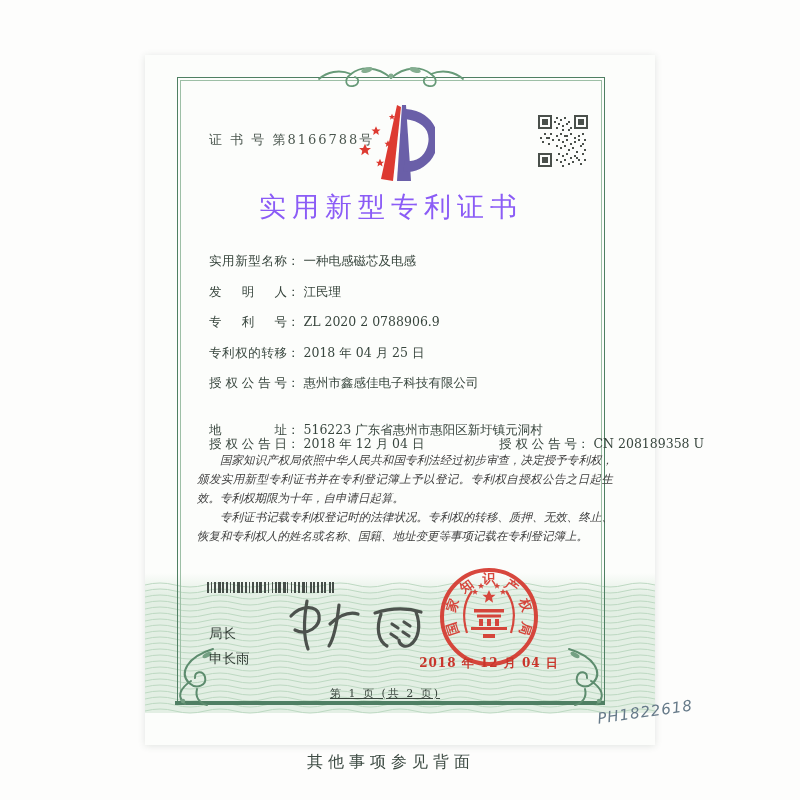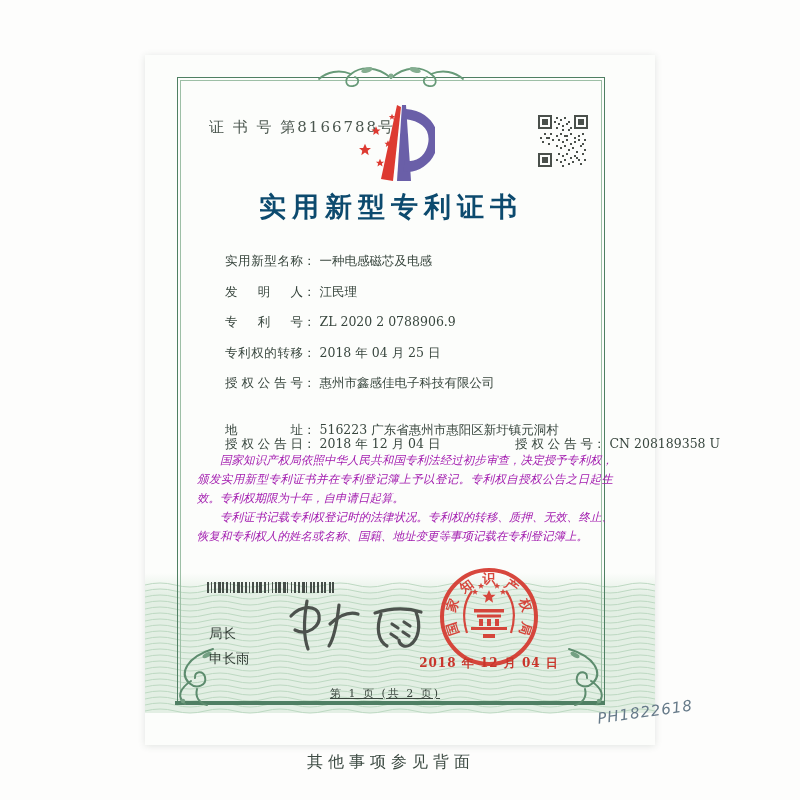--- a/index.html
+++ b/index.html
@@ -18,28 +18,28 @@
   .band svg{position:absolute;left:0;top:8px;}
   
   .frame{position:absolute;left:32px;top:22px;width:426px;height:626px;border:1.5px solid #4f7f63;}
   .frame-inner{position:absolute;left:2px;top:2px;right:2px;bottom:2px;border:1px solid #9dbfa6;}
   .frame-bottom{position:absolute;left:30px;top:646px;width:430px;height:4px;background:#4f7f63;}
   .ornament-top{position:absolute;left:246px;top:7px;transform:translateX(-50%);}
   .corner-fl{position:absolute;top:590px;}
   .corner-fl.bl{left:22px;}
   .corner-fl.br{left:418px;transform:scaleX(-1);}
   
-  .certno{position:absolute;left:64px;top:63px;font-size:15px;letter-spacing:2px;color:#4a564e;white-space:nowrap;}
+  .certno{position:absolute;left:64px;top:76px;font-size:13px;letter-spacing:2px;color:#4a564e;white-space:nowrap;}
   .title{position:absolute;left:246px;top:134px;transform:translateX(-50%);
-    font-size:27px;font-weight:700;letter-spacing:6px;color:#0c4a6e;white-space:nowrap;}
-  .row{position:absolute;left:64px;font-size:12.5px;color:#37453d;white-space:nowrap;margin-left:16px;}
+    font-size:27px;font-weight:400;letter-spacing:6px;color:#8b5cf6;white-space:nowrap;}
+  .row{position:absolute;left:64px;font-size:12.5px;color:#37453d;white-space:nowrap;}
   .flabel{display:inline-block;width:78px;text-align:justify;text-align-last:justify;vertical-align:top;}
   .fcolon{margin-right:4px;}
   .row-right{position:absolute;left:290px;top:0;}
-  .paras{position:absolute;left:52px;top:396px;width:416px;color:#a21caf;}
+  .paras{position:absolute;left:52px;top:396px;width:416px;color:#404040;}
   .paras p{margin:0;font-size:11.5px;line-height:19px;text-indent:2em;text-align:justify;font-style:italic;}
   .barcode{position:absolute;left:62px;top:527px;width:128px;height:11px;
     background:
       repeating-linear-gradient(90deg,#464e49 0 1.6px,transparent 1.6px 3.8px),
       repeating-linear-gradient(90deg,#464e49 0 1px,transparent 1px 6.5px);
   }
   .signer{position:absolute;left:64px;top:556px;font-size:13.5px;color:#323d36;line-height:25px;margin-top:10px;}
   .signature{position:absolute;left:132px;top:528px;}
   .seal{position:absolute;left:284px;top:502px;opacity:.92;}
   .seal-date{position:absolute;left:344px;top:600px;transform:translateX(-50%);

